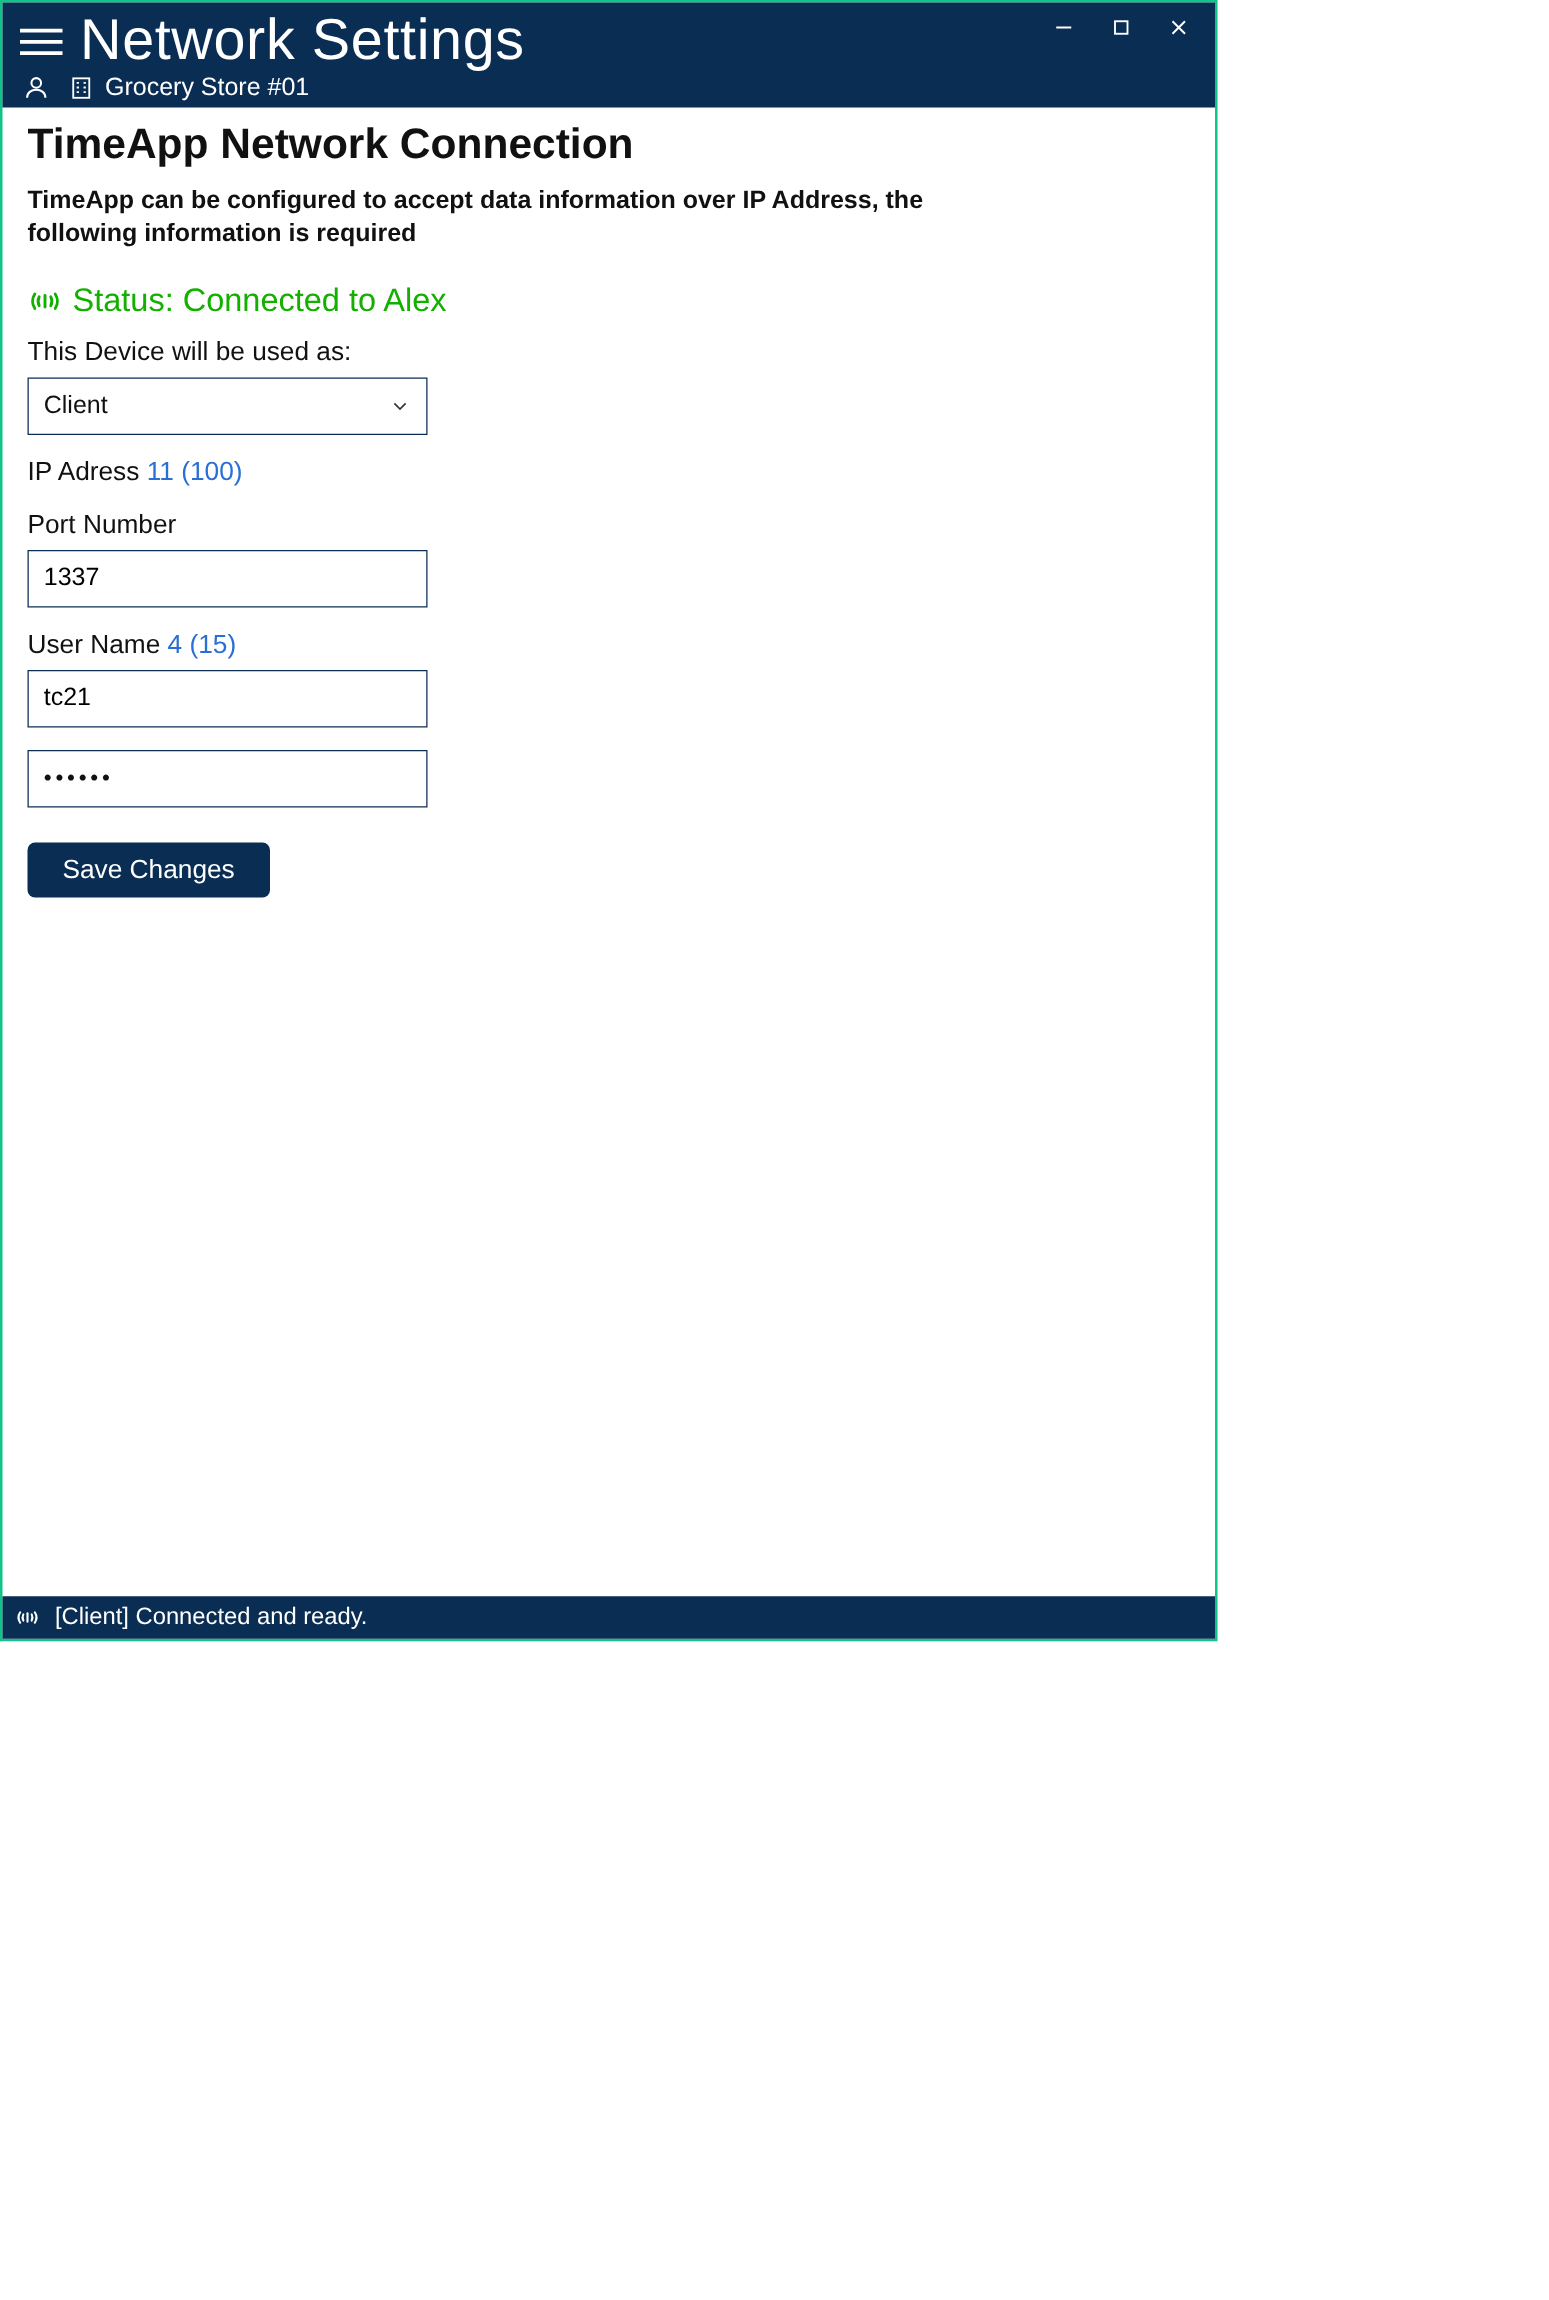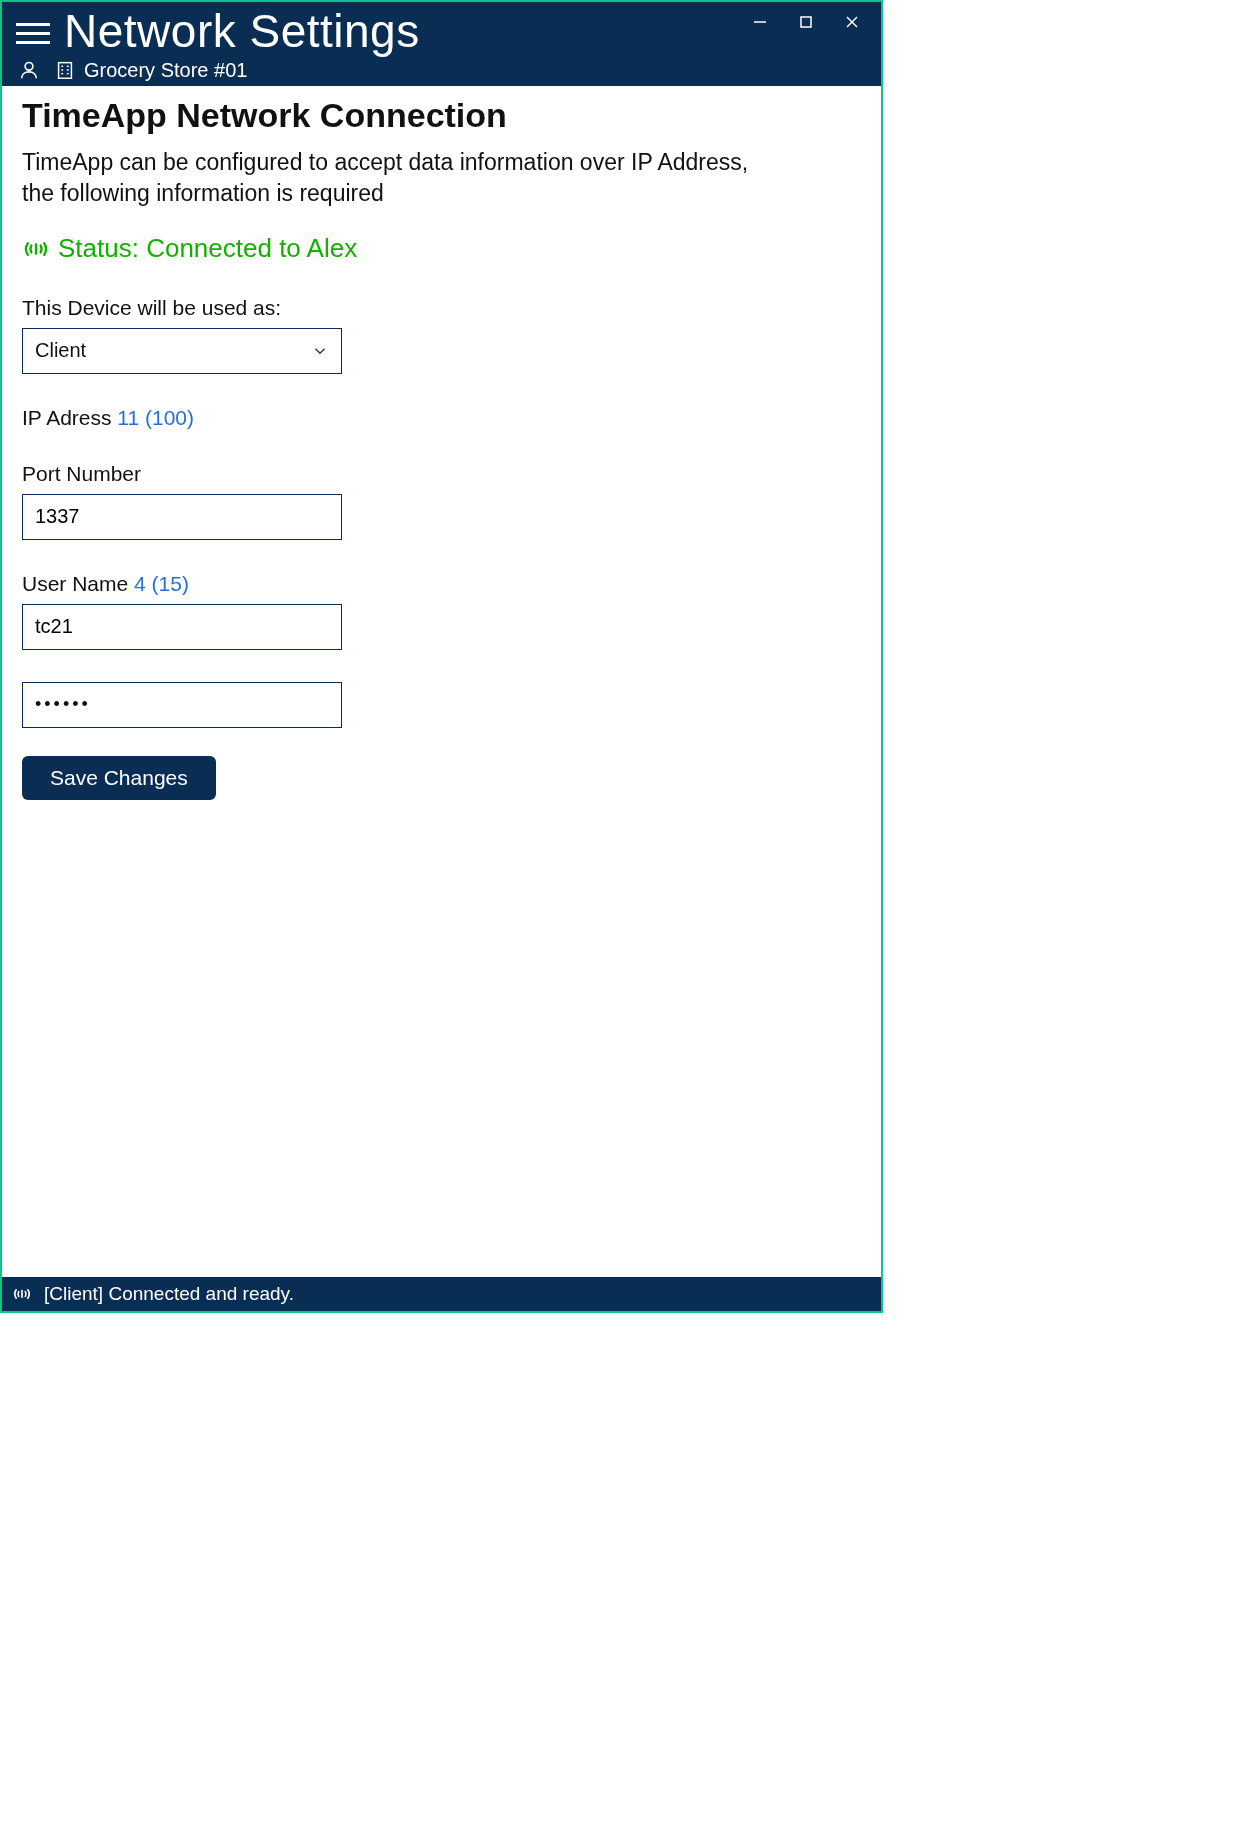--- a/index.html
+++ b/index.html
@@ -3,21 +3,21 @@
 <meta charset="utf-8">
 <style>
   * { box-sizing: border-box; margin:0; padding:0; }
   html,body { height:100%; }
   body {
     font-family: "Segoe UI", Arial, sans-serif;
     background:#fff;
     color:#111;
   }
   .window {
-    width:883px;
+    width:974px;
     height:1313px;
     border:2px solid #0fc489;
     display:flex;
     flex-direction:column;
     position:relative;
     background:#fff;
   }
   
   .titlebar {
     background:#0a2d54;
@@ -75,35 +75,35 @@
     flex:1;
     padding:10px 20px 20px 20px;
     overflow:auto;
   }
   h1.page-title {
     font-size:34px;
     font-weight:700;
     margin-bottom:6px;
   }
   .page-desc {
-    font-size:23px;
-    font-weight:400;
+    font-size:20px;
+    font-weight:700;
     line-height:1.35;
     max-width:740px;
     margin-bottom:24px;
     margin-top:12px;
   }
   .status-row {
     display:flex; align-items:center; gap:10px;
     color:#14b000;
     font-size:26px;
     margin-bottom:14px;
   }
   .status-row .icon { width:26px; height:26px; }
-  .field-block { margin-bottom:18px;margin-top:32px; }
+  .field-block { margin-bottom:18px; }
   .field-label {
     font-size:21px;
     margin-bottom:8px;
   }
   .field-label .counter { color:#2a6fd6; }
   .select, .text-input {
     width:320px;
     height:46px;
     border:1.5px solid #0a2d54;
     font-size:20px;

